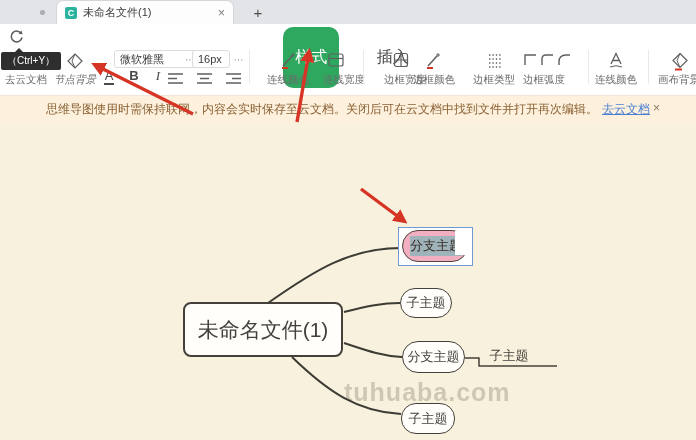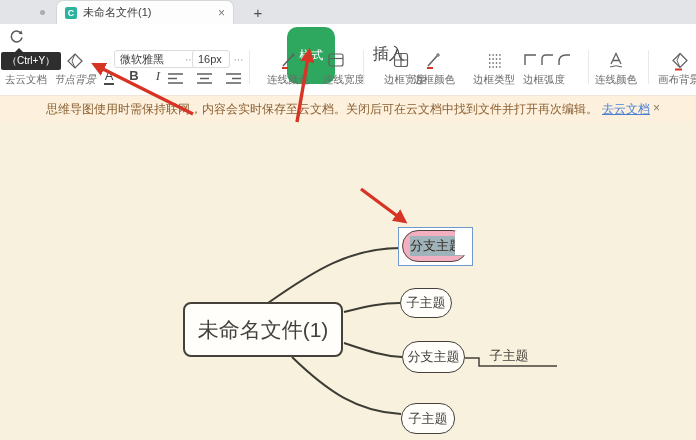--- a/index.html
+++ b/index.html
@@ -16,21 +16,21 @@
               display:flex; align-items:center; justify-content:center; margin-right:6px; }
   .tab-title { font-size:11px; color:#3b3b3b; flex:1; white-space:nowrap; overflow:hidden; }
   .tab-close { font-size:12px; color:#7a7a7a; margin-left:6px; cursor:pointer; }
   .newtab { position:absolute; left:248px; top:2px; width:20px; height:20px; font-size:15px; color:#4d4d4d;
             display:flex; align-items:center; justify-content:center; }
 
   
   .toolbar { position:absolute; left:0; top:24px; width:696px; height:72px; background:#ffffff; border-bottom:1px solid #f0e7da; }
   .redo { position:absolute; left:8px; top:4px; width:18px; height:18px; }
   .mode-tabs { position:absolute; left:0; top:3px; width:696px; text-align:center; }
-  .pill { display:inline-block; background:#2fa85f; color:#fff; font-size:12px; border-radius:10px; padding:20px 12px; }
+  .pill { display:inline-block; background:#2fa85f; color:#fff; font-size:16px; border-radius:10px; padding:20px 12px; }
   .insert { display:inline-block; margin-left:29px; font-size:16px; color:#444; padding:2px 4px;text-align:center; }
   .tlabel { position:absolute; top:49px; font-size:10.5px; color:#6b6b6b; text-align:center; white-space:nowrap; }
   .ticon  { position:absolute; top:27px; }
   .sep { position:absolute; top:26px; width:1px; height:34px; background:#e9e9e9; }
   .selbox { position:absolute; top:26px; height:18px; border:1px solid #dcdcdc; border-radius:3px; background:#fff;
             font-size:11px; color:#3c3c3c; display:flex; align-items:center; padding:0 5px; }
   .selbox .more { margin-left:auto; color:#9a9a9a; font-size:10px; letter-spacing:1px; }
   .fmt { position:absolute; top:44px; font-size:13px; color:#4a4a4a; width:18px; text-align:center; }
   .fmt.u span { border-bottom:2px solid #4a4a4a; padding:0 1px; }
   .fmt.b { font-weight:bold; }
@@ -190,20 +190,21 @@
     <div class="tooltip">（Ctrl+Y）</div>
   </div>
 
   <div class="notice">
     <span>思维导图使用时需保持联网，内容会实时保存至云文档。关闭后可在云文档中找到文件并打开再次编辑。</span>
     <span class="notice-link">去云文档</span>
     <span class="notice-close">×</span>
   </div>
 
   <div class="canvas"></div>
+  <div class="watermark">tuhuaba.com</div>
 
   <svg class="layer curves">
     <path d="M268,303 C315,270 350,248 401,248" fill="none" stroke="#3c3c35" stroke-width="2"></path>
     <path d="M344,312 C368,306 382,303 400,303" fill="none" stroke="#3c3c35" stroke-width="2"></path>
     <path d="M344,343 C368,351 382,356 402,357" fill="none" stroke="#3c3c35" stroke-width="2"></path>
     <path d="M292,357 C328,392 358,412 401,414" fill="none" stroke="#3c3c35" stroke-width="2"></path>
     <path d="M465,358 H479 V366 H557" fill="none" stroke="#45413a" stroke-width="1.5"></path>
   </svg>
 
   <div class="node root-node">未命名文件(1)</div>

